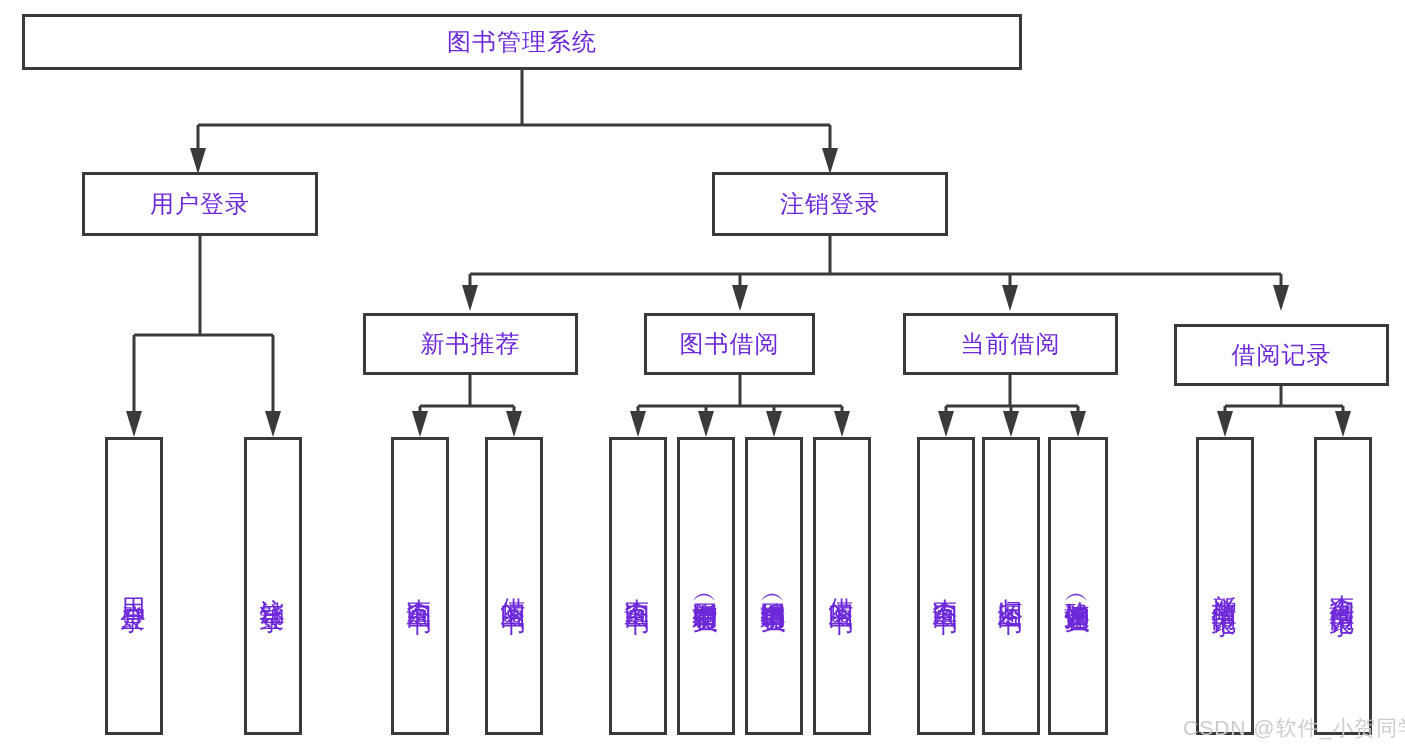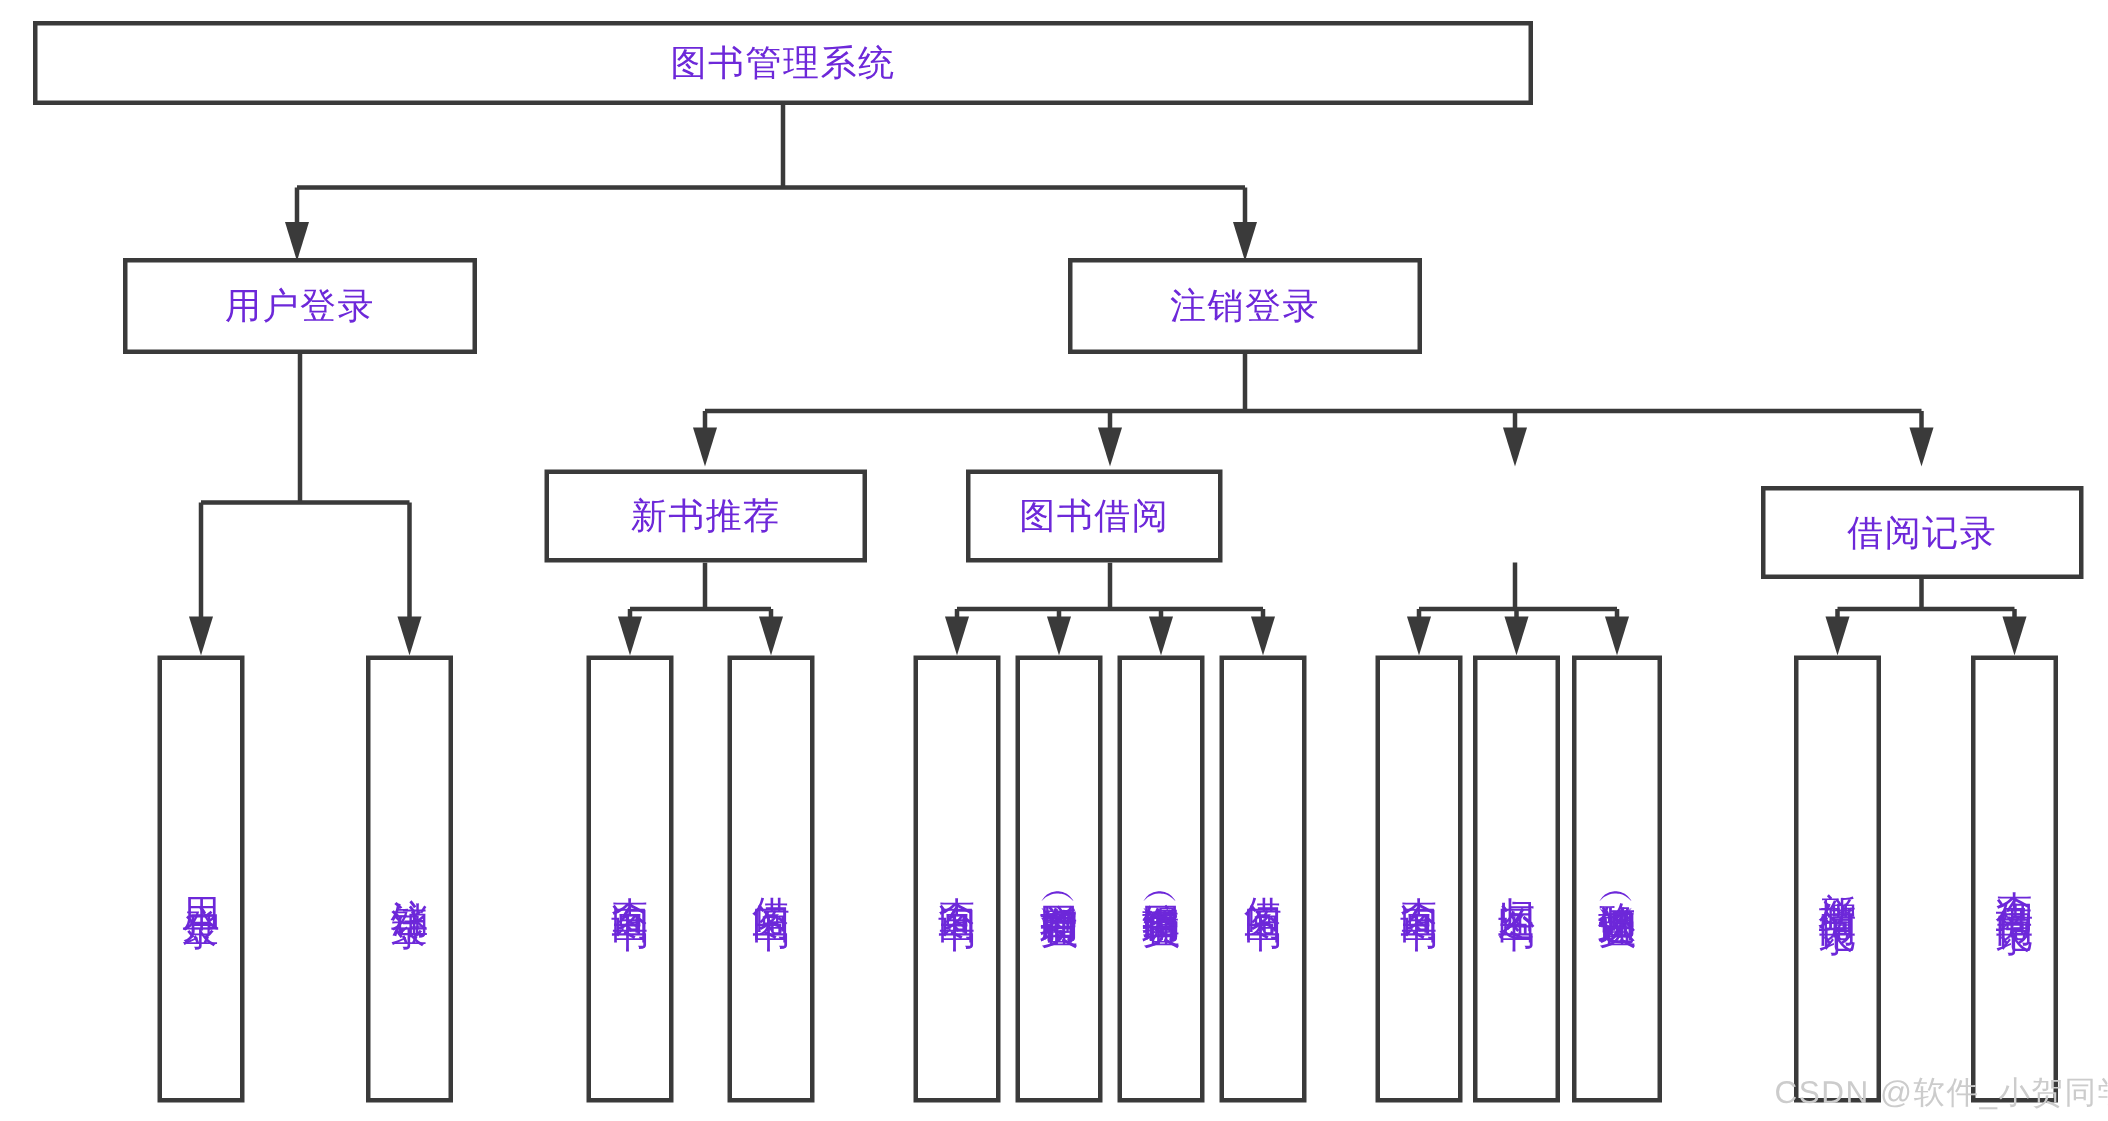--- a/index.html
+++ b/index.html
@@ -110,20 +110,21 @@
     <polygon points="1335,411 1351,411 1343,437"></polygon>
   </svg>
 
   <div class="node hbox" style="left:22px; top:14px; width:1000px; height:56px;">图书管理系统</div>
 
   <div class="node hbox" style="left:82px; top:172px; width:236px; height:64px;">用户登录</div>
   <div class="node hbox" style="left:712px; top:172px; width:236px; height:64px;">注销登录</div>
 
   <div class="node hbox" style="left:363px; top:313px; width:215px; height:62px;font-family:Liberation Mono, monospace;">新书推荐</div>
   <div class="node hbox" style="left:632px; top:313px; width:171px; height:62px;margin-left:12px;">图书借阅</div>
+  <div class="node hbox" style="left:903px; top:313px; width:215px; height:62px;">当前借阅</div>
   <div class="node hbox" style="left:1174px; top:324px; width:215px; height:62px;">借阅记录</div>
 
   <div class="node vbox" style="left:105px;">用户登录</div>
   <div class="node vbox" style="left:244px;">注销登录</div>
 
   <div class="node vbox" style="left:391px;">查询图书</div>
   <div class="node vbox" style="left:485px;">借阅图书</div>
 
   <div class="node vbox" style="left:609px;">查询图书</div>
   <div class="node vbox tight" style="left:677px;">新增图书（管理员）</div>

